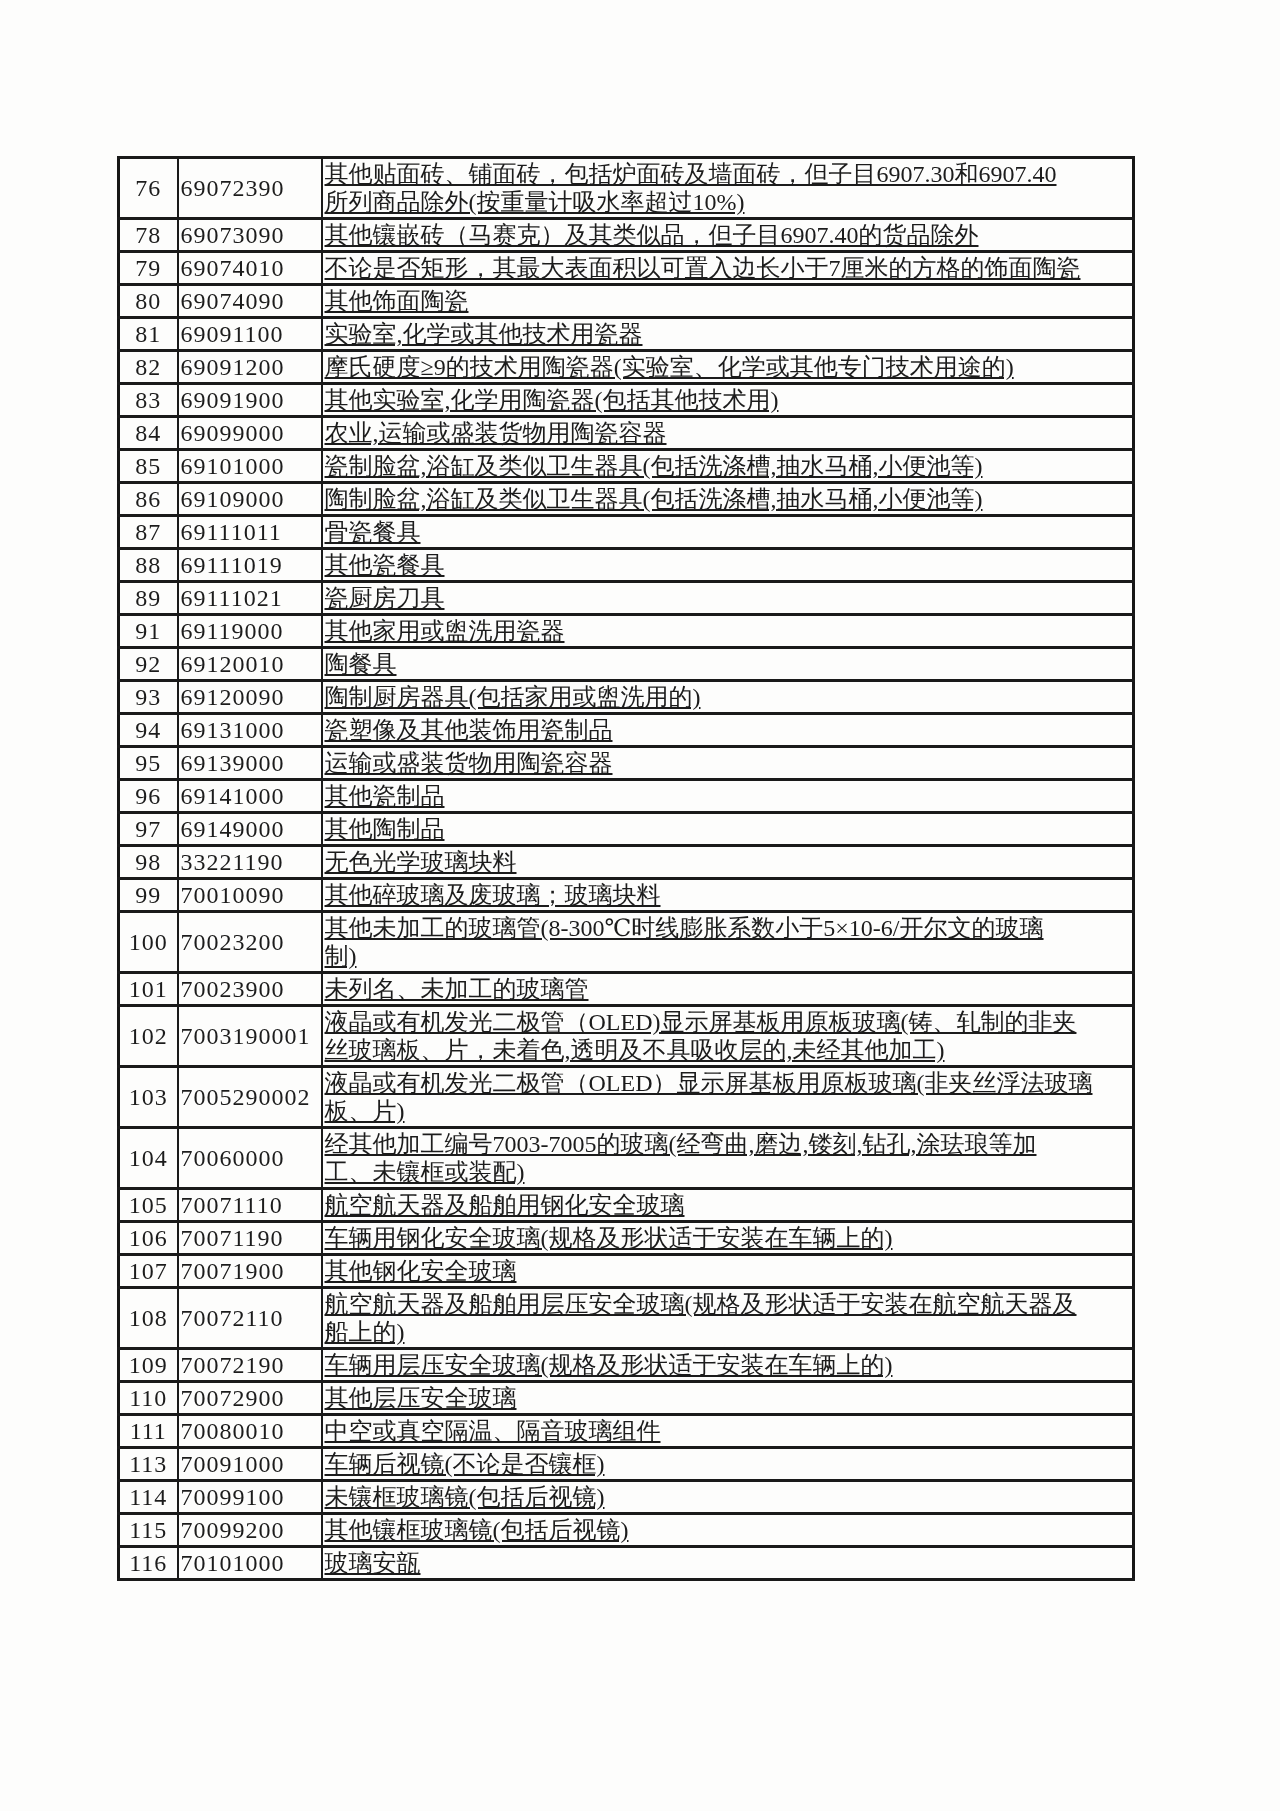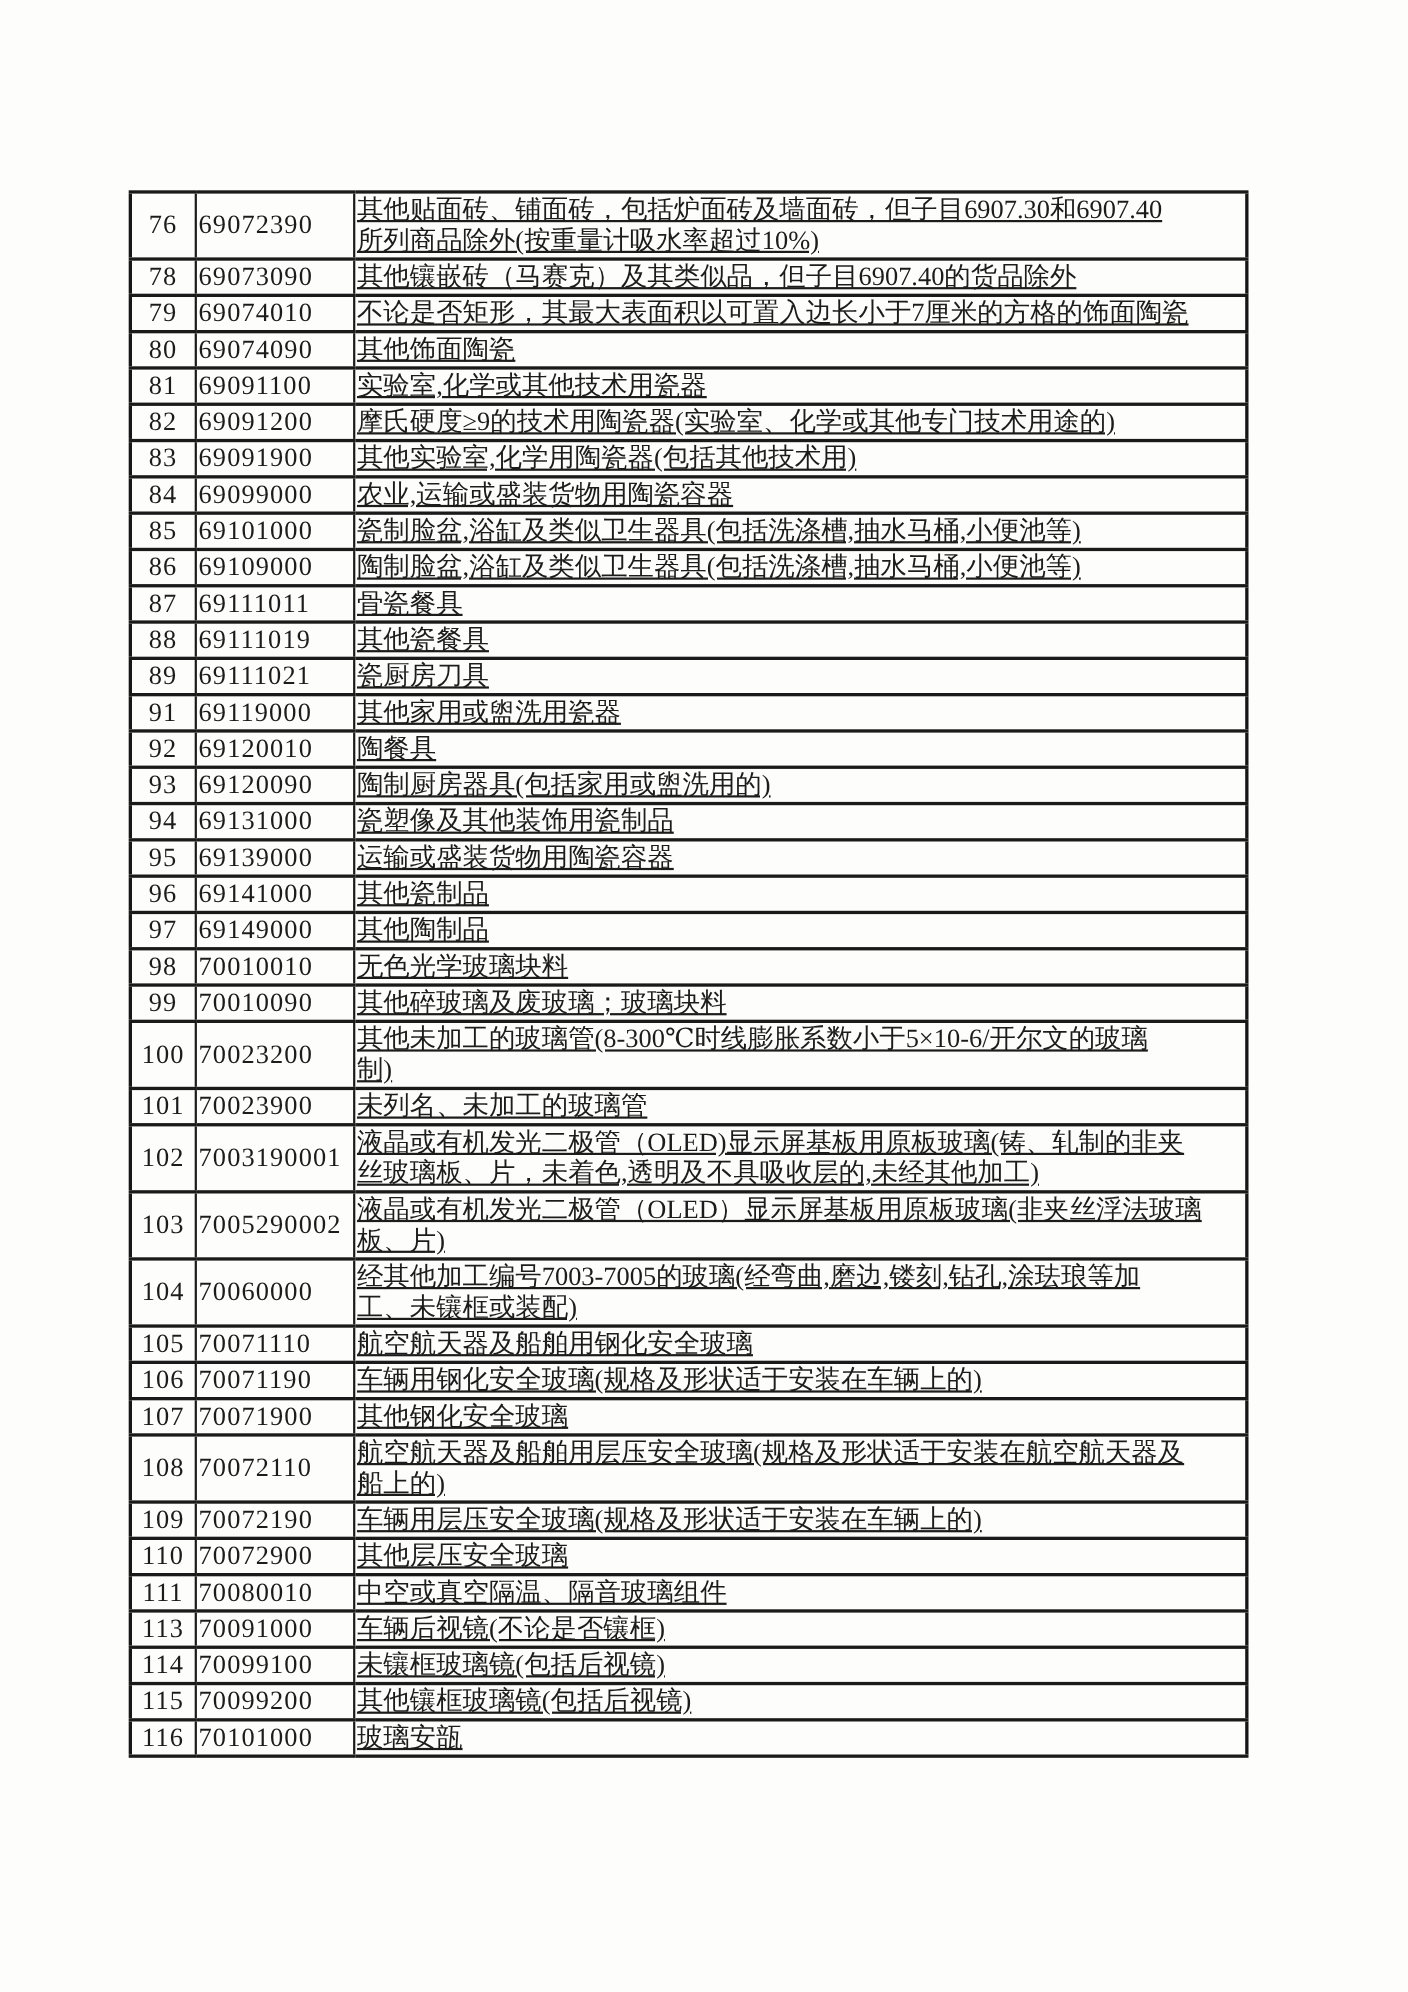--- a/index.html
+++ b/index.html
@@ -8,21 +8,21 @@
     height: 1811px;
     position: relative;
     background: #fdfdfc;
     color: #1c1c1c;
     font-family: "Liberation Serif", "DejaVu Serif", serif;
     overflow: hidden;
   }
   .table-wrap {
     position: absolute;
     left: 117px;
-    top: 173px;
+    top: 156px;
     width: 1018px;
   }
   table.hs-table {
     width: 100%;
     border-collapse: collapse;
     table-layout: fixed;
     border: 3px solid #161616;
   }
   table.hs-table td {
     border: 2px solid #1a1a1a;
@@ -156,21 +156,21 @@
           <td class="col-code">69141000</td>
           <td class="col-desc">其他瓷制品</td>
         </tr>
         <tr>
           <td class="col-index">97</td>
           <td class="col-code">69149000</td>
           <td class="col-desc">其他陶制品</td>
         </tr>
         <tr>
           <td class="col-index">98</td>
-          <td class="col-code">70010010</td>
+          <td class="col-code">33221190</td>
           <td class="col-desc">无色光学玻璃块料</td>
         </tr>
         <tr>
           <td class="col-index">99</td>
           <td class="col-code">70010090</td>
           <td class="col-desc">其他碎玻璃及废玻璃；玻璃块料</td>
         </tr>
         <tr>
           <td class="col-index">100</td>
           <td class="col-code">70023200</td>

